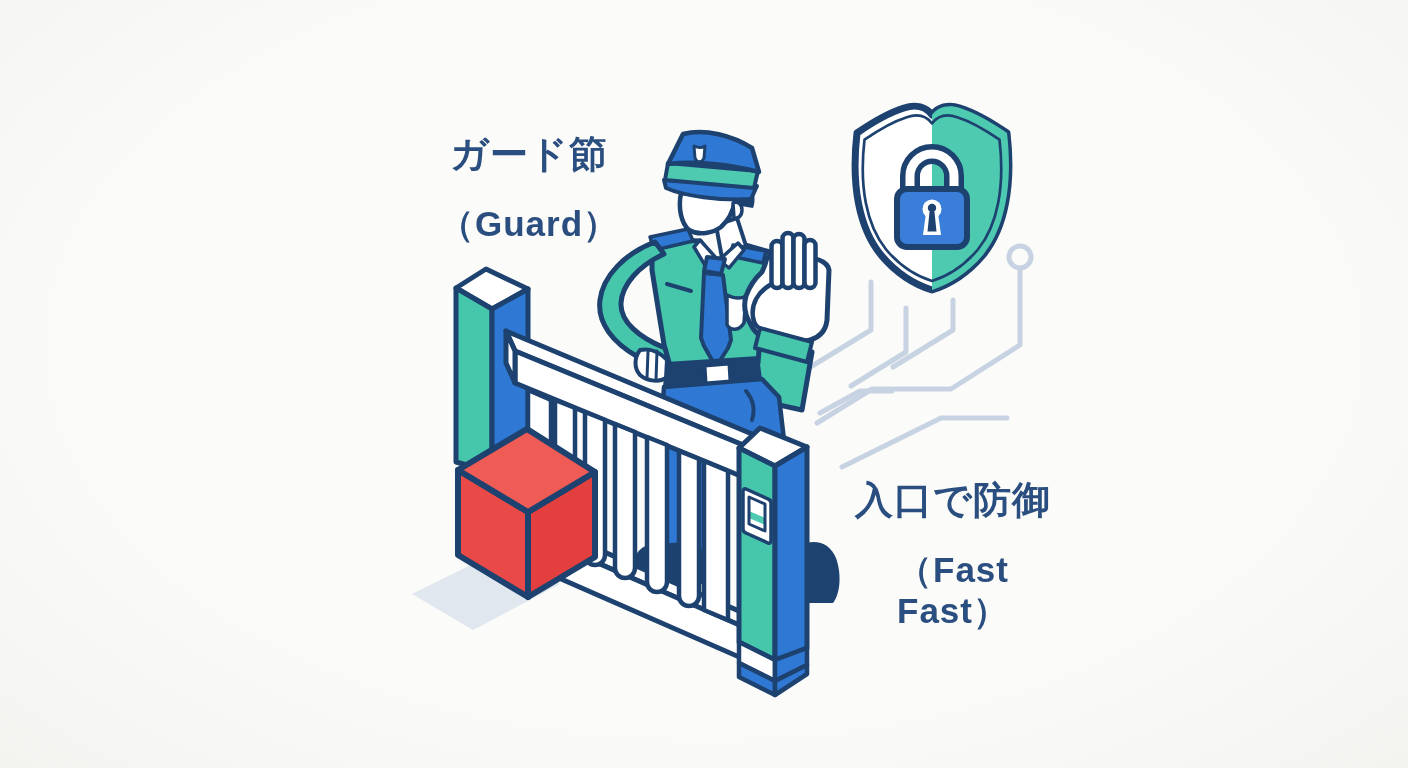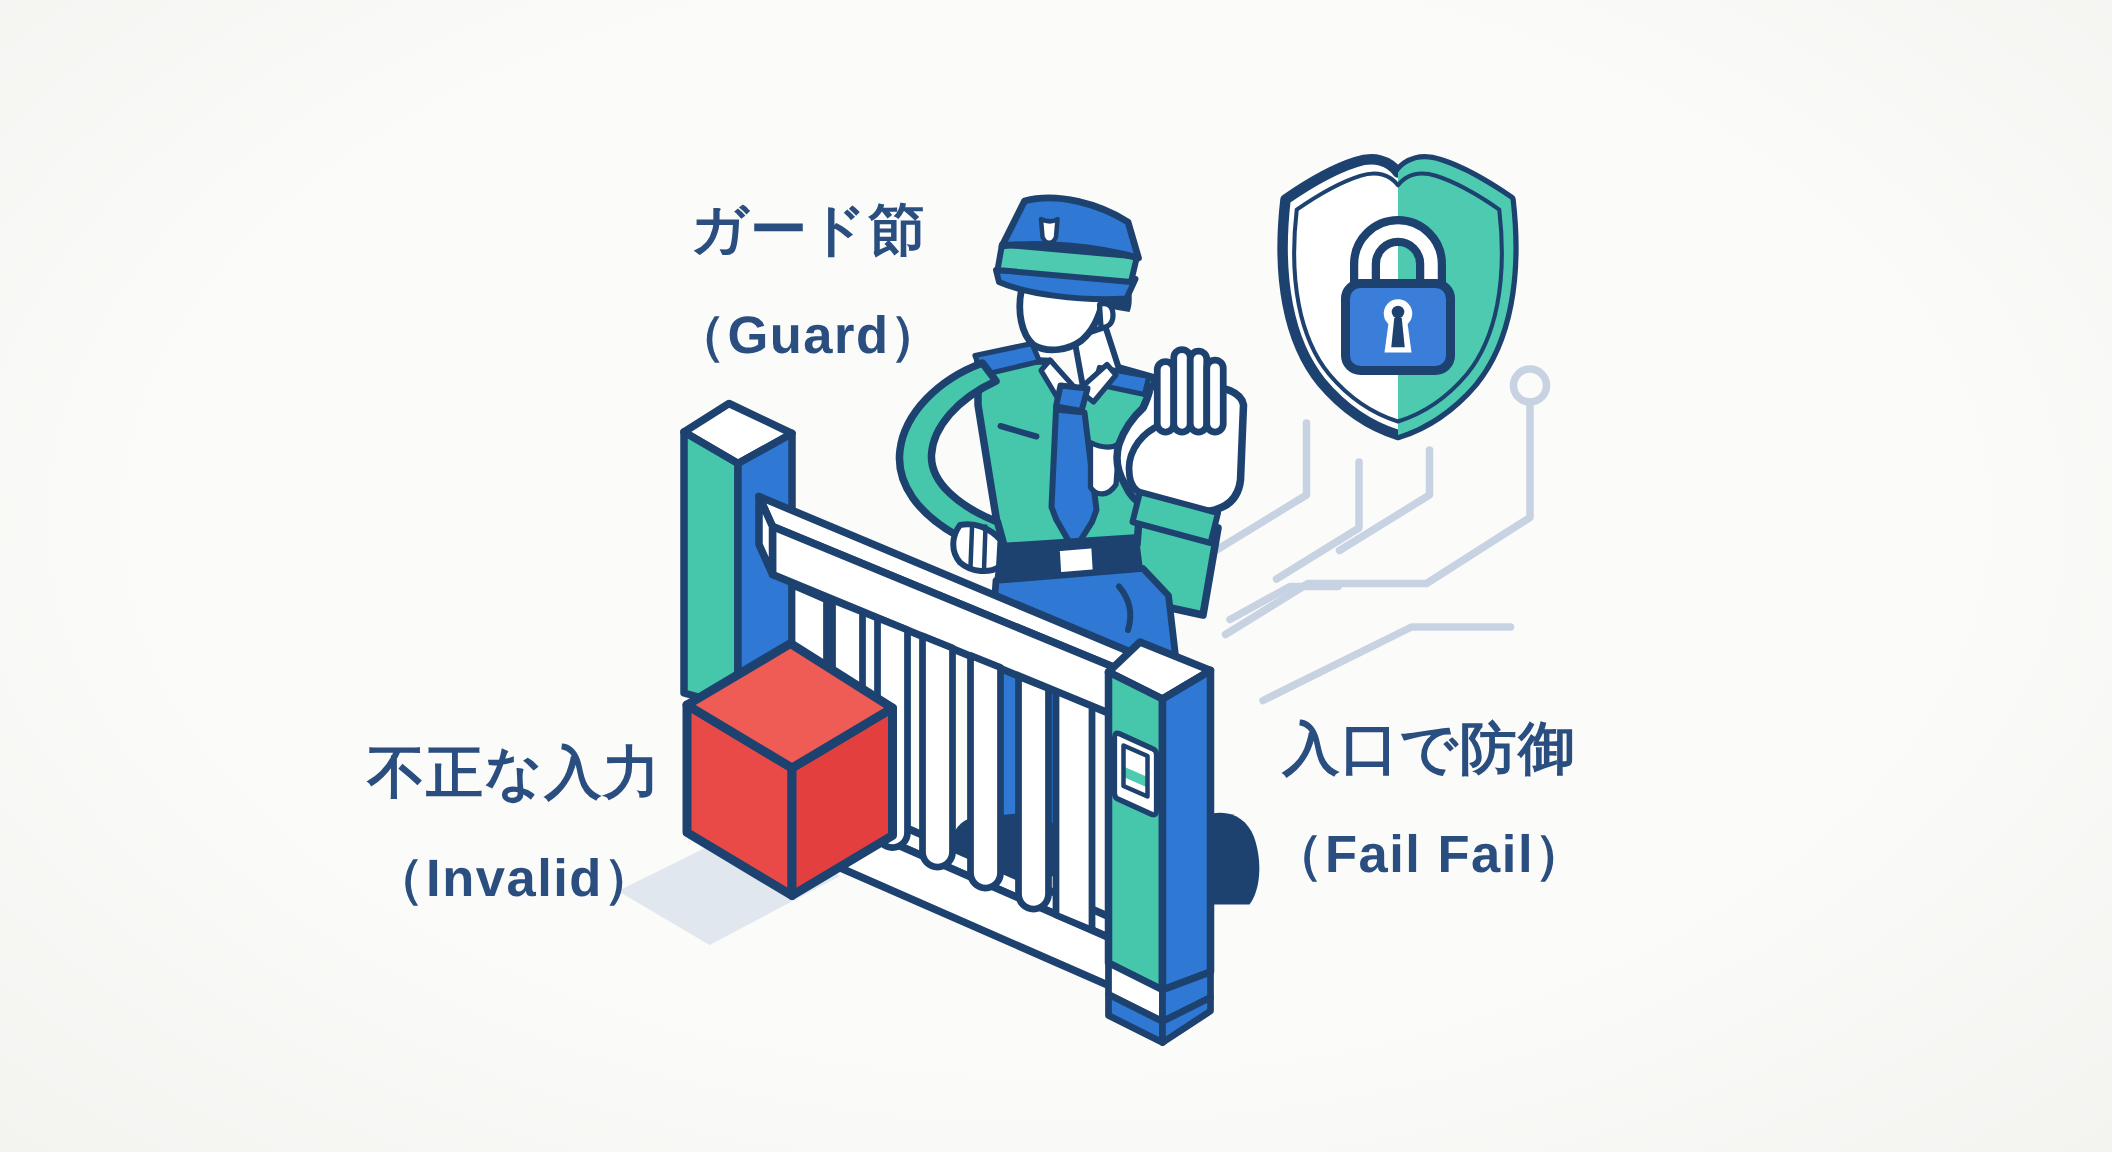--- a/index.html
+++ b/index.html
@@ -12,21 +12,21 @@
     position:relative;width:1408px;height:768px;
     background:radial-gradient(ellipse at 50% 45%, #fbfbf9 60%, #f3f3f0 100%);
   }
   .stage svg{position:absolute;left:0;top:0;}
   .label{
     position:absolute;text-align:center;color:var(--c-text,#2a4e7f);
     font-weight:700;letter-spacing:1px;line-height:1.18;
   }
   .label .jp{font-size:38px;display:block;}
   .label .en{font-size:35px;display:block;margin-top:26px;}
-  #label-guard{left:414px;top:132px;width:250px;}
+  #label-guard{left:404px;top:132px;width:250px;}
   #label-invalid{left:228px;top:494px;width:230px;}
   #label-failfast{left:838px;top:478px;width:230px;}
 
   
   .ol{stroke:var(--c-outline,#1d4270);stroke-linejoin:round;stroke-linecap:round;fill:none;}
   .f-white{fill:#ffffff;}
   .f-blue{fill:var(--c-blue,#2f78d4);}
   .f-lockblue{fill:var(--c-lock-blue,#3b7ed9);}
   .f-teal{fill:var(--c-teal,#46c7ac);}
   .f-shieldteal{fill:var(--c-shield-teal,#4ecab0);}
@@ -201,22 +201,18 @@
     <polygon class="ol f-redleft" stroke-width="6" points="458,470 528,512 528,597 458,555"></polygon>
     <polygon class="ol f-redright" stroke-width="6" points="528,512 595,472 595,557 528,597"></polygon>
     <polygon class="ol f-redtop" stroke-width="6" points="458,470 527,429 595,472 528,512"></polygon>
   </g>
 </svg>
 
   <div class="label" id="label-guard">
     <span class="jp">ガード節</span>
     <span class="en">（Guard）</span>
   </div>
-  <div class="label" id="label-invalid">
-    <span class="jp">不正な入力</span>
-    <span class="en">（Invalid）</span>
-  </div>
   <div class="label" id="label-failfast">
     <span class="jp">入口で防御</span>
-    <span class="en">（Fail Fail）</span>
+    <span class="en">（Fast Fast）</span>
   </div>
 
 </div>
 
 </body></html>

